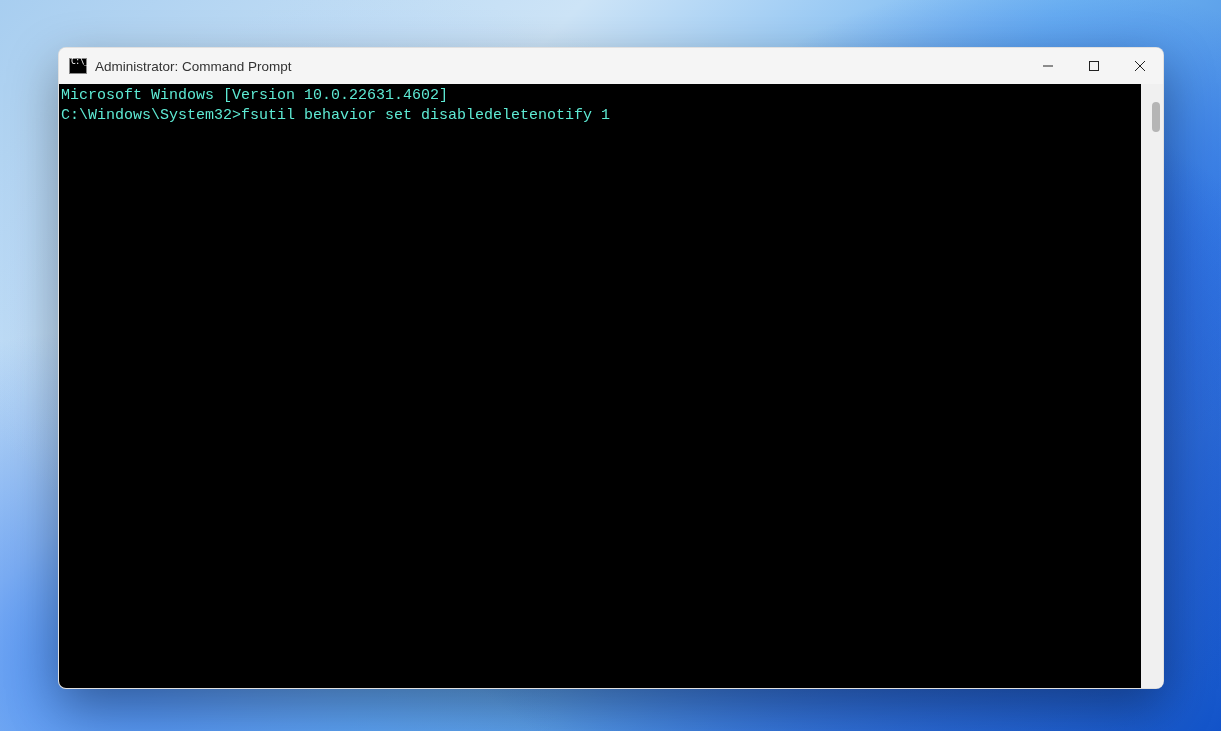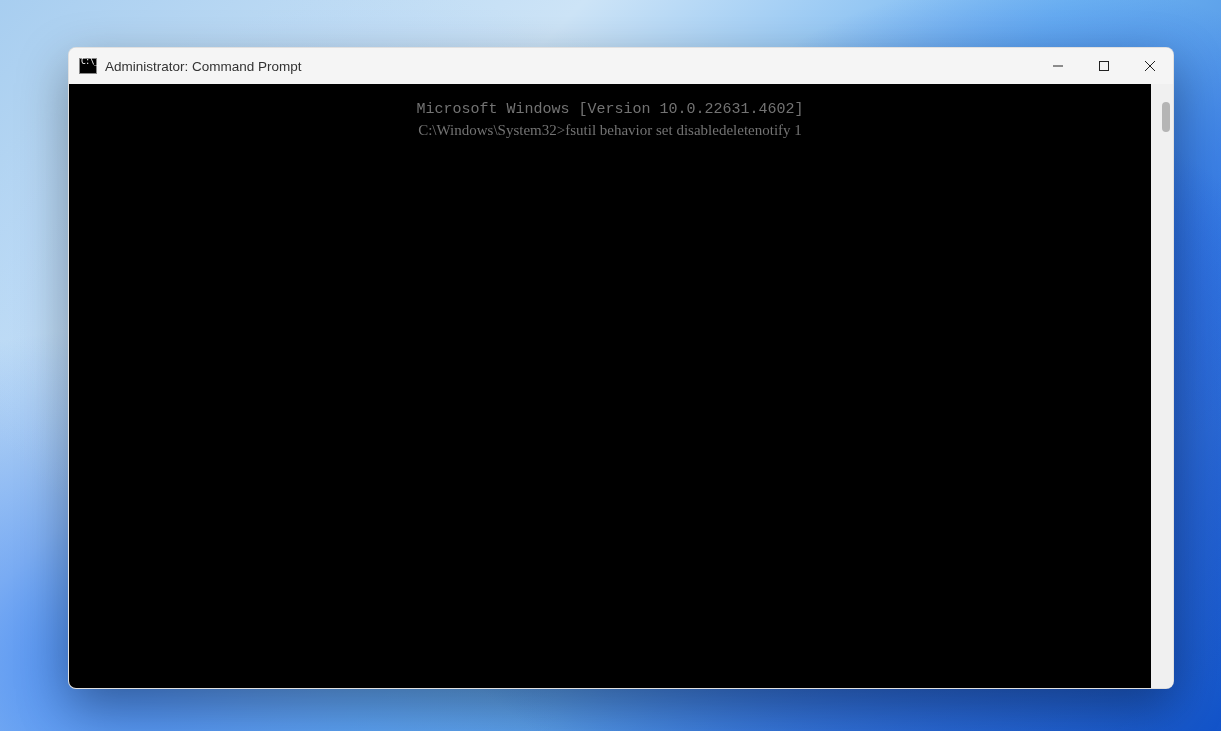--- a/index.html
+++ b/index.html
@@ -20,21 +20,21 @@
     background:
       radial-gradient(ellipse 900px 700px at 70% 60%, rgba(10,60,200,0.9) 0%, rgba(10,60,200,0) 55%),
       radial-gradient(ellipse 700px 500px at 30% 40%, rgba(180,215,255,0.95) 0%, rgba(180,215,255,0) 60%),
       radial-gradient(ellipse 600px 400px at 85% 30%, rgba(30,100,230,0.85) 0%, rgba(30,100,230,0) 60%),
       radial-gradient(ellipse 800px 600px at 10% 90%, rgba(60,130,240,0.9) 0%, rgba(60,130,240,0) 55%),
       linear-gradient(135deg, #a8cef0 0%, #cde4f7 30%, #6fb4f2 55%, #1253c9 100%);
   }
 
   .window {
     position: absolute;
-    left: 68px;
+    left: 58px;
     top: 47px;
     width: 1104px;
     height: 640px;
     background: #fff;
     border: 1px solid rgba(0,0,0,0.12);
     border-radius: 8px;
     box-shadow: 0 18px 50px rgba(0,0,0,0.35);
     overflow: hidden;
     display: flex;
     flex-direction: column;
@@ -100,28 +100,27 @@
     position: relative;
   }
 
   .terminal {
     position: absolute;
     left: 0;
     top: 0;
     right: 22px;  
     bottom: 0;
     background: #000;
-    color: #737373;
+    color: #5eead4;
     font-family: Consolas, "Courier New", monospace;
     font-size: 15px;
     line-height: 20px;
-    padding: 16px 2px;
+    padding: 2px 2px;
     white-space: pre;
     overflow: hidden;
-    text-align: center;
   }
 
   .scroll-gutter {
     position: absolute;
     right: 0;
     top: 0;
     bottom: 0;
     width: 22px;
     background: #f0f0f0;
   }
@@ -129,21 +128,21 @@
     position: absolute;
     right: 3px;
     top: 18px;
     width: 8px;
     height: 30px;
     background: #b5b5b5;
     border-radius: 4px;
   }
 
   .term-line { display: block; }
-  .prompt-line { display: block; font-family: Liberation Serif, serif; }
+  .prompt-line { display: block; }
 </style>
 </head>
 <body>
 
 <div class="desktop">
 
   <div class="window">
 
     <div class="titlebar">
       <div class="app-icon"></div>

